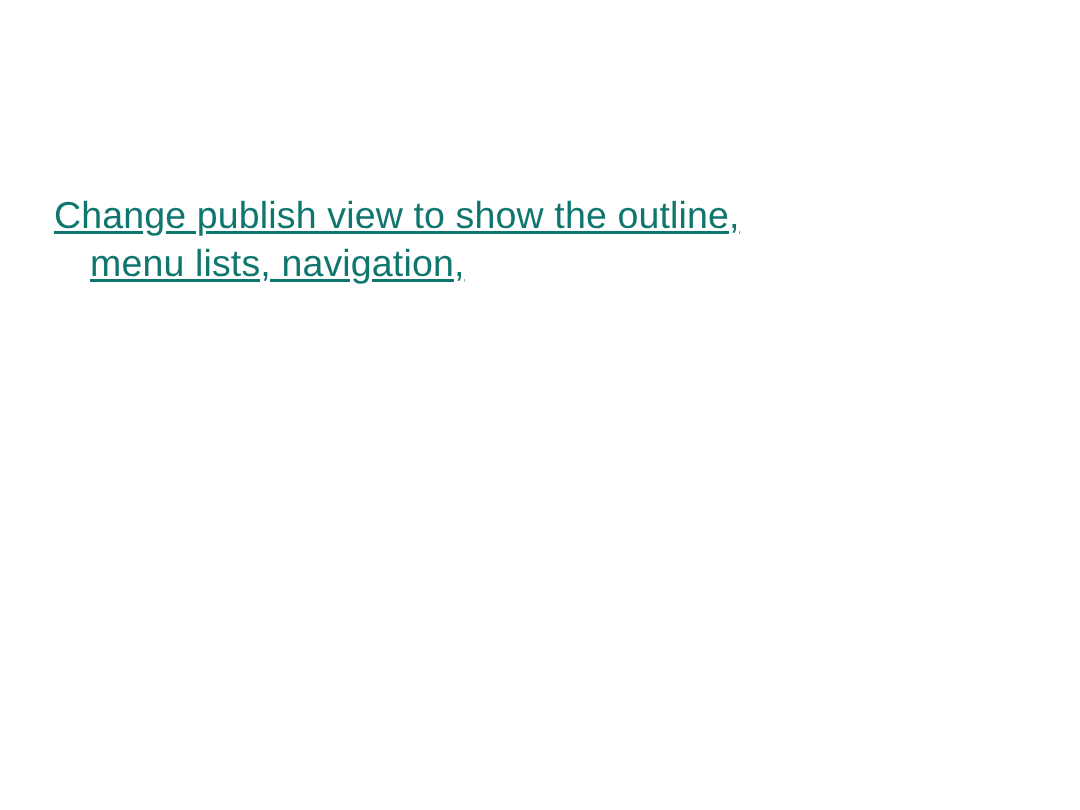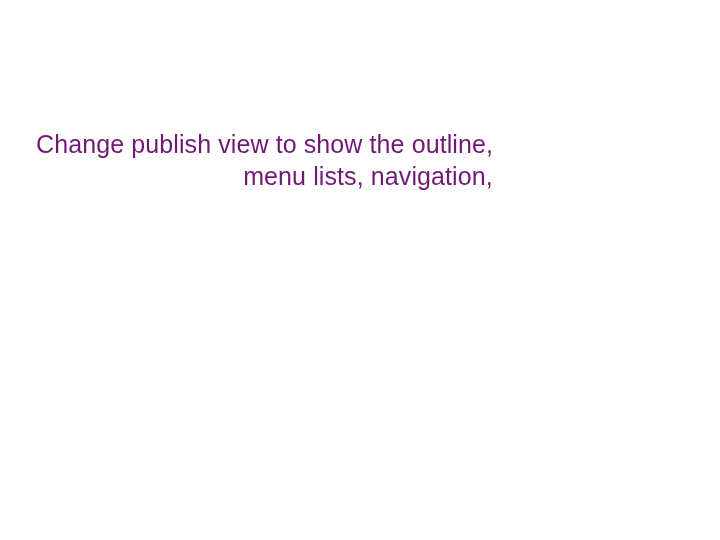--- a/index.html
+++ b/index.html
@@ -16,27 +16,27 @@
       height: 540px;
       box-sizing: border-box;
     }
     .body-text {
       position: absolute;
       left: 36px;
       top: 128px;
       width: 640px;
       font-size: 25px;
       line-height: 1.28;
-      color: #701a75;
+      color: #0f766e;
       letter-spacing: 0.1px;
+      text-decoration: underline;
     }
     .body-text .line2 {
       display: block;
       padding-left: 24px;
-      text-align: center;
     }
   </style>
 </head>
 <body>
 
 <div class="slide">
   <div class="body-text">
     <span>Change publish view to show the outline,</span>
     <span class="line2">menu lists, navigation,</span>
   </div>

